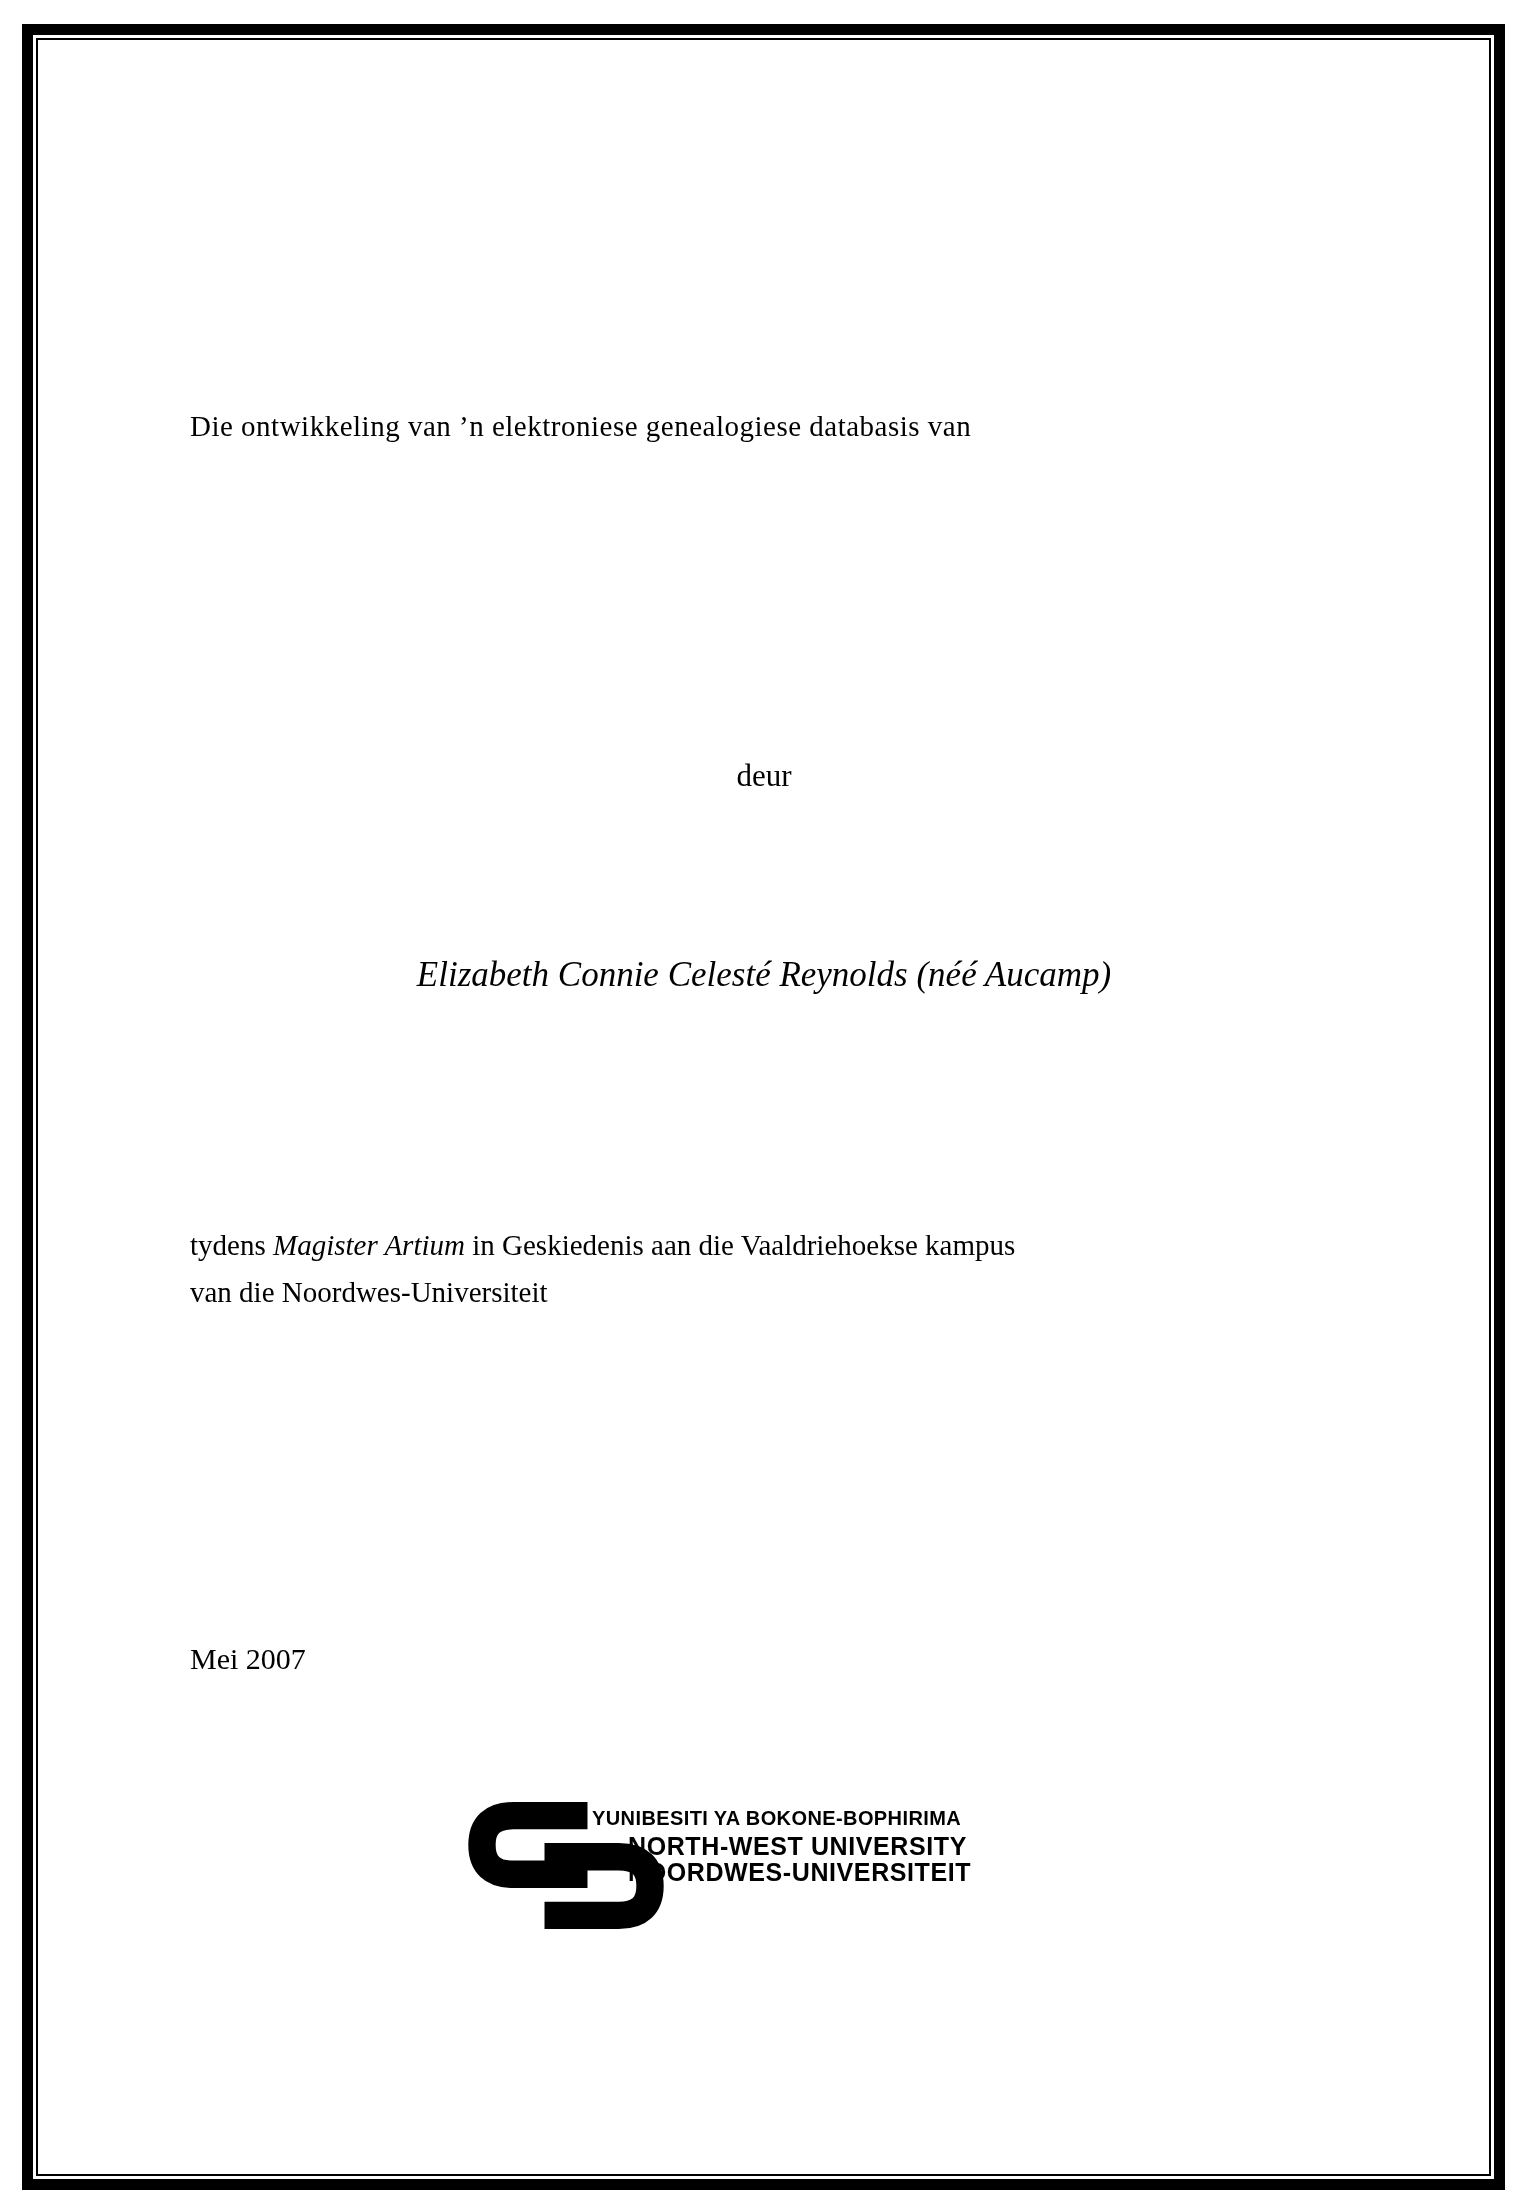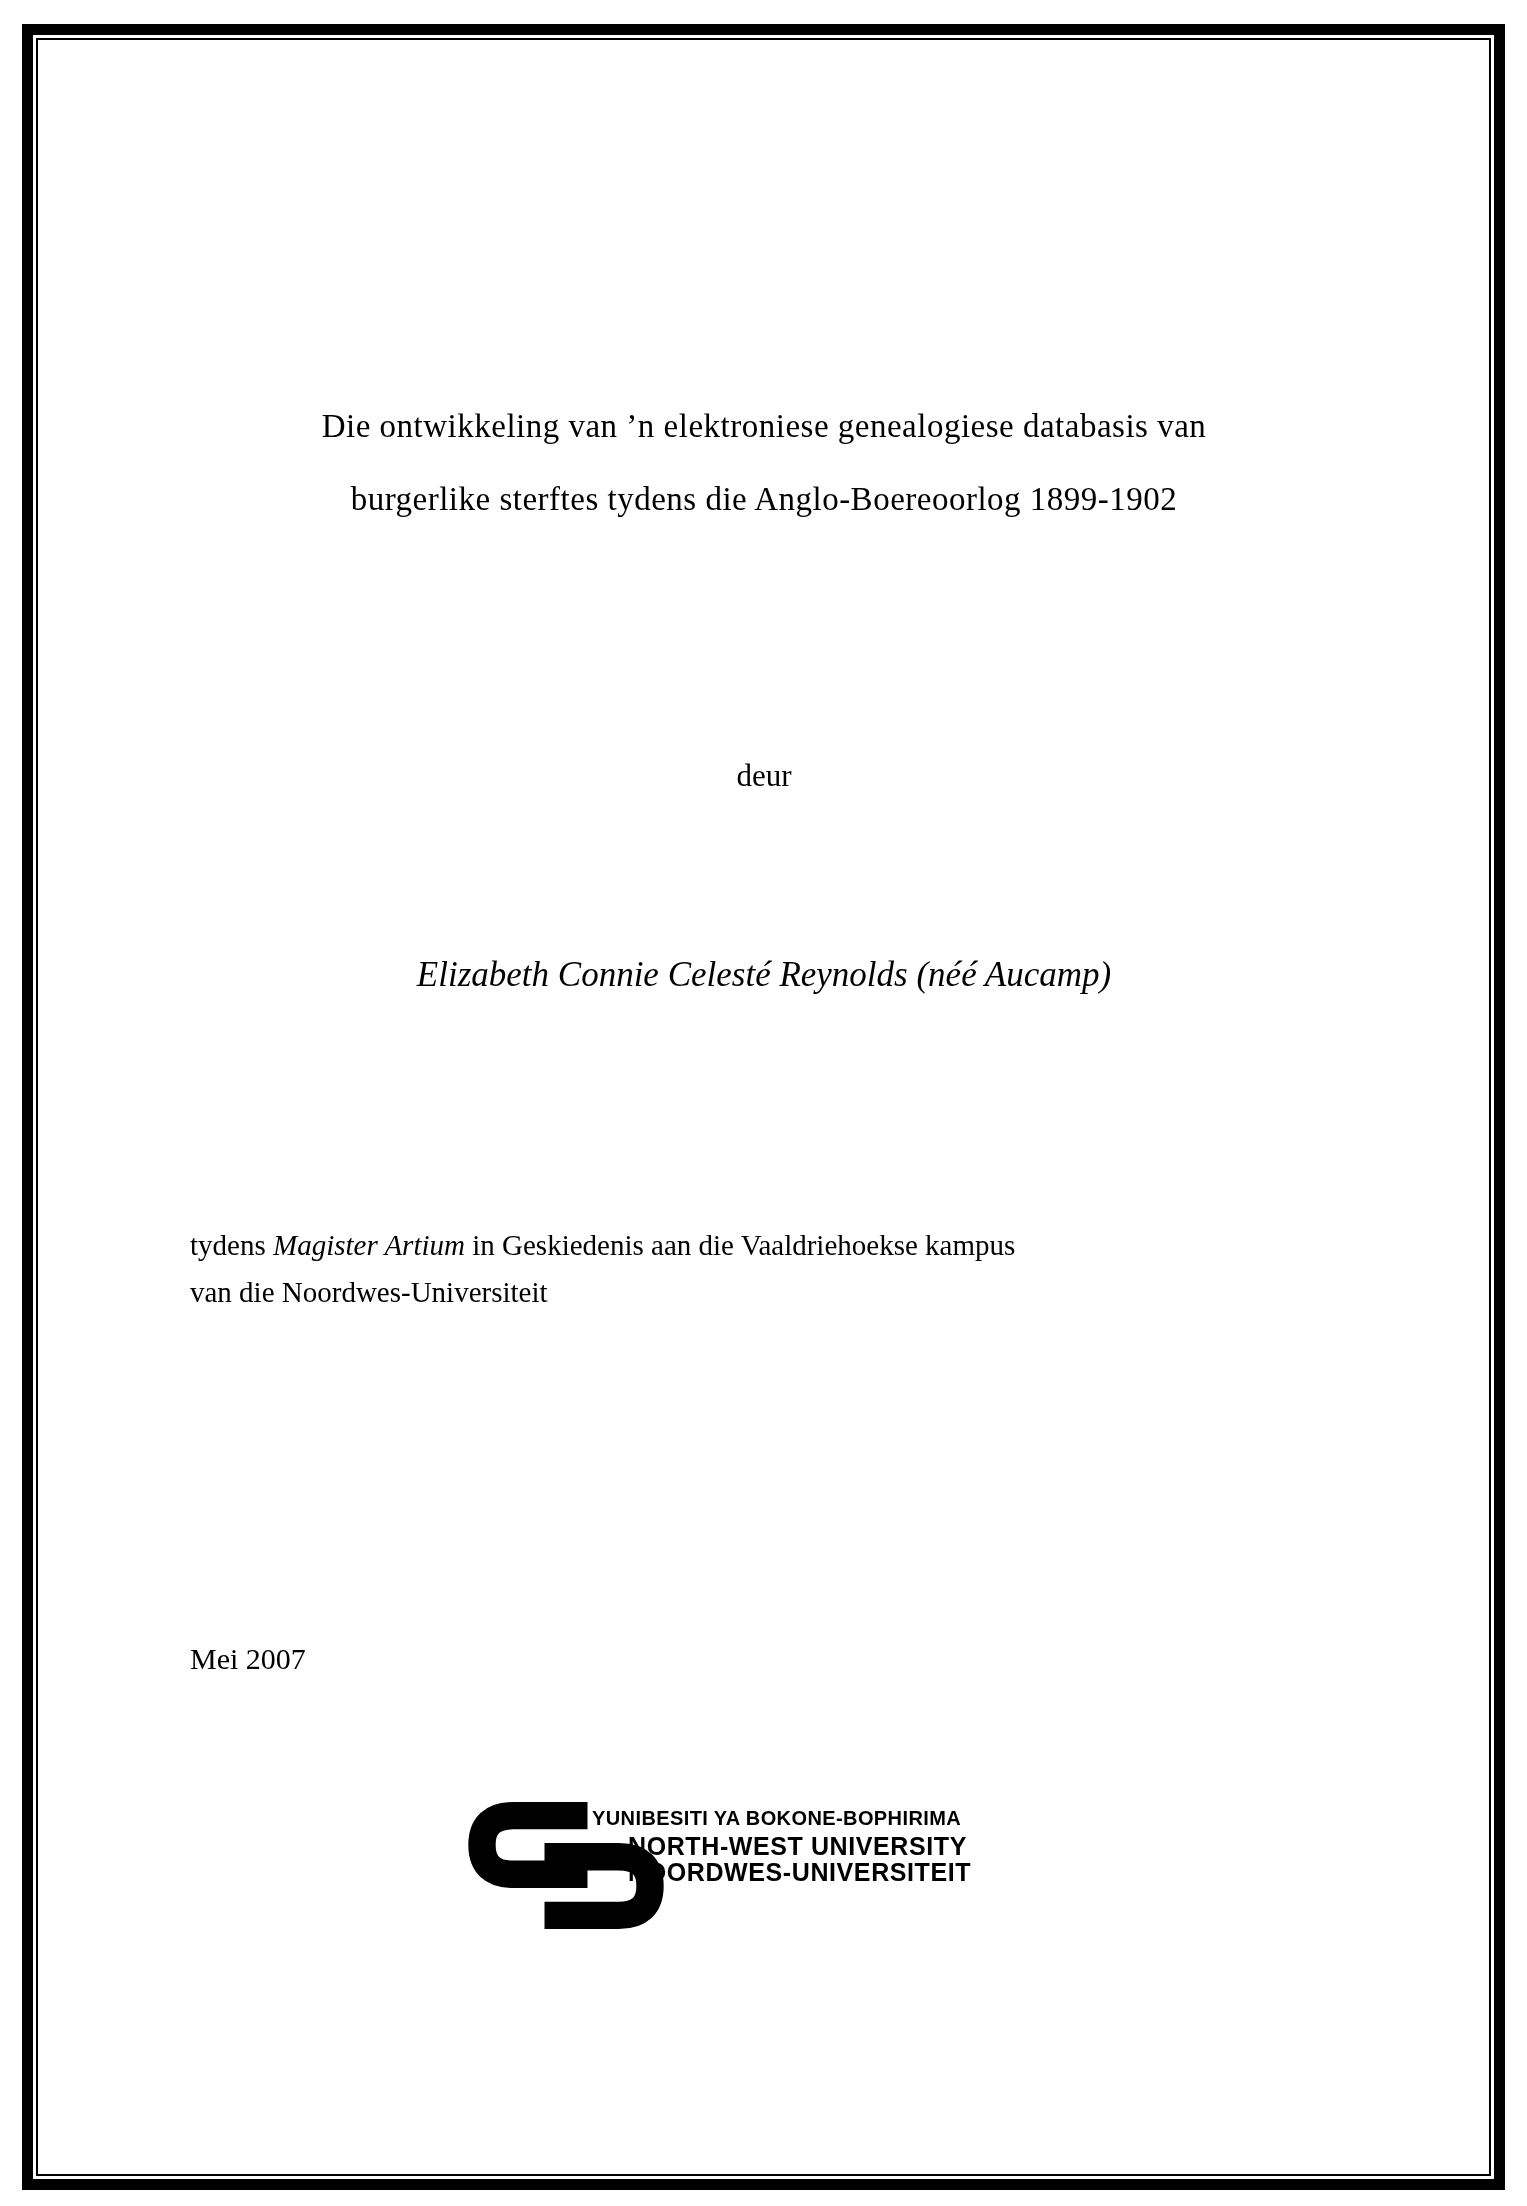--- a/index.html
+++ b/index.html
@@ -17,22 +17,21 @@
     border:11px solid #000;
   }
   .frame-inner{
     position:absolute;
     left:3px;top:3px;right:3px;bottom:3px;
     border:2px solid #000;
   }
   .thesis-title{
     position:absolute;
     left:190px;width:1148px;top:390px;
-    text-align:center;
-    font-size:33px;line-height:73px;
+    font-size:29px;line-height:73px;
     letter-spacing:0.5px;
   }
   .byline{
     position:absolute;
     left:190px;width:1148px;top:756px;
     text-align:center;
     font-size:31px;line-height:40px;
   }
   .author{
     position:absolute;
@@ -82,21 +81,20 @@
 <body>
 
 <div class="page">
 
   <div class="frame-outer">
     <div class="frame-inner"></div>
   </div>
 
   <div class="thesis-title">
     <div>Die ontwikkeling van ’n elektroniese genealogiese databasis van</div>
-    <div>burgerlike sterftes tydens die Anglo-Boereoorlog 1899-1902</div>
   </div>
 
   <div class="byline">deur</div>
 
   <div class="author">Elizabeth Connie Celesté Reynolds (néé Aucamp)</div>
 
   <div class="degree">
     <div><span>tydens </span><span class="italic">Magister Artium</span><span> in Geskiedenis aan die Vaaldriehoekse kampus</span></div>
     <div>van die Noordwes-Universiteit</div>
   </div>

